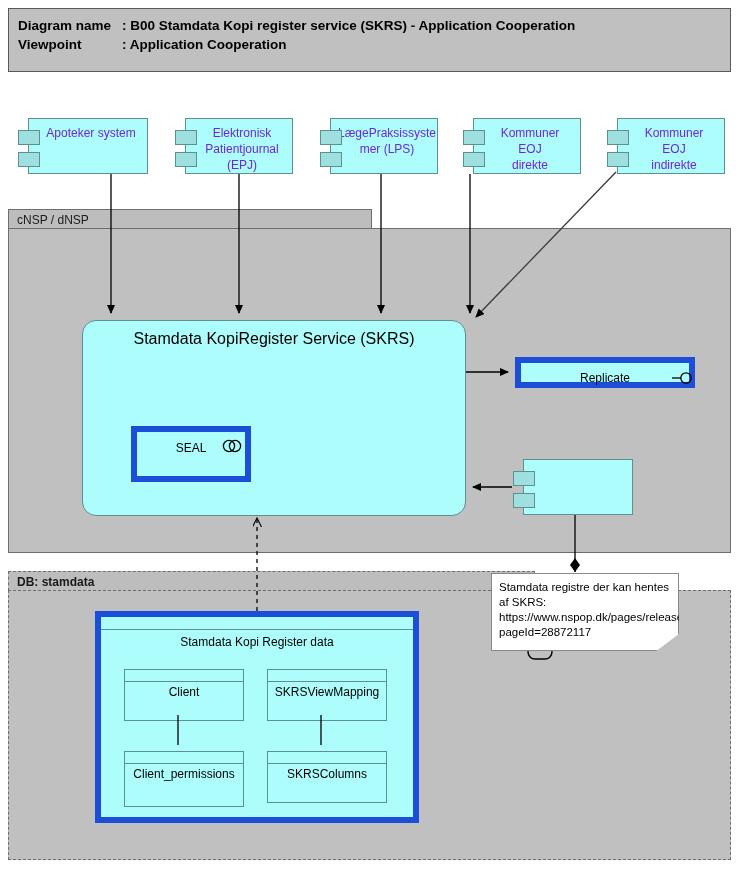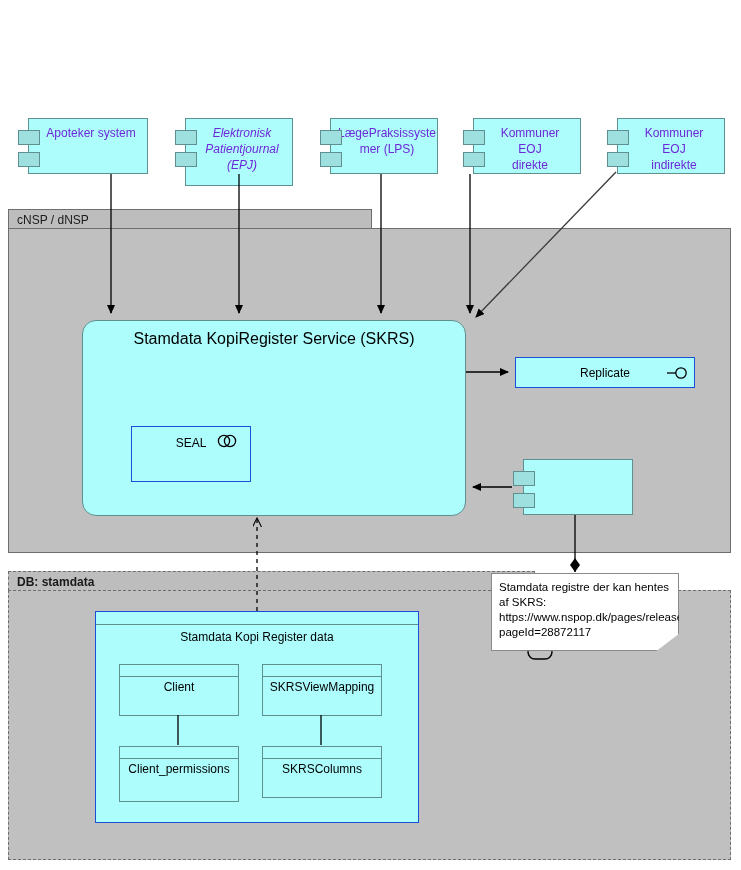--- a/index.html
+++ b/index.html
@@ -113,21 +113,21 @@
     text-align: center;
     font-size: 16px;
     color: #000000;
   }
 
   
   .elem-box {
     position: absolute;
     box-sizing: border-box;
     background: #aefdfd;
-    border: 1px solid #1d4ed8;
+    border: 6px solid #1d4ed8;
   }
   .elem-box .elem-label {
     position: absolute;
     left: 0;
     right: 0;
     top: 8px;
     text-align: center;
     font-size: 12px;
     color: #000000;
     line-height: 16px;
@@ -185,20 +185,24 @@
     width: 741px;
     height: 870px;
     pointer-events: none;
   }
 </style>
 </head>
 <body>
 
 <div id="canvas">
 
+  <div class="title-banner">
+    <div class="title-line"><span class="title-label">Diagram name</span><span>: B00 Stamdata Kopi register service (SKRS) - Application Cooperation</span></div>
+    <div class="title-line"><span class="title-label">Viewpoint</span><span>: Application Cooperation</span></div>
+  </div>
 
   <div class="group">
     <div class="group-tab" style="left:8px; top:209px; width:364px; height:24px;">
       <span>cNSP / dNSP</span>
     </div>
     <div class="group-body" style="left:8px; top:228px; width:723px; height:325px;"></div>
   </div>
 
   <div class="group dashed">
     <div class="group-tab" style="left:8px; top:571px; width:527px; height:20px;font-weight:bold;">
@@ -269,21 +273,21 @@
       <div class="do-label">SKRSColumns</div>
     </div>
   </div>
 
   <div class="component" style="left:28px; top:118px; width:120px; height:56px;">
     <span class="cmp-tab t1"></span>
     <span class="cmp-tab t2"></span>
     <div class="cmp-label">Apoteker system</div>
   </div>
 
-  <div class="component" style="left:185px; top:118px; width:108px; height:68px;font-style:italic;">
+  <div class="component" style="left:185px; top:118px; width:108px; height:56px;">
     <span class="cmp-tab t1"></span>
     <span class="cmp-tab t2"></span>
     <div class="cmp-label">Elektronisk
 Patientjournal
 (EPJ)</div>
   </div>
 
   <div class="component" style="left:330px; top:118px; width:108px; height:56px;">
     <span class="cmp-tab t1"></span>
     <span class="cmp-tab t2"></span>

